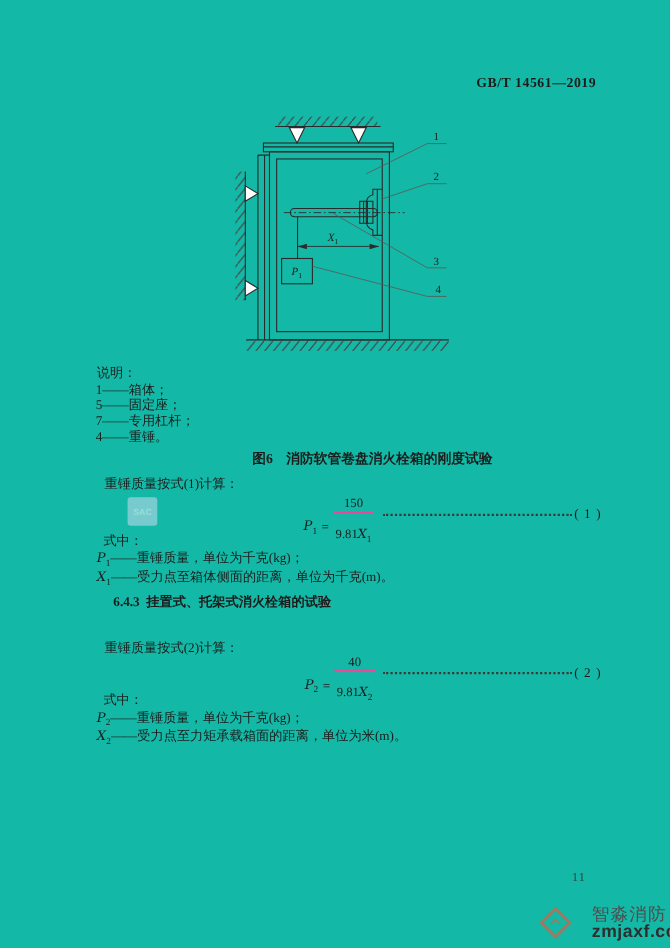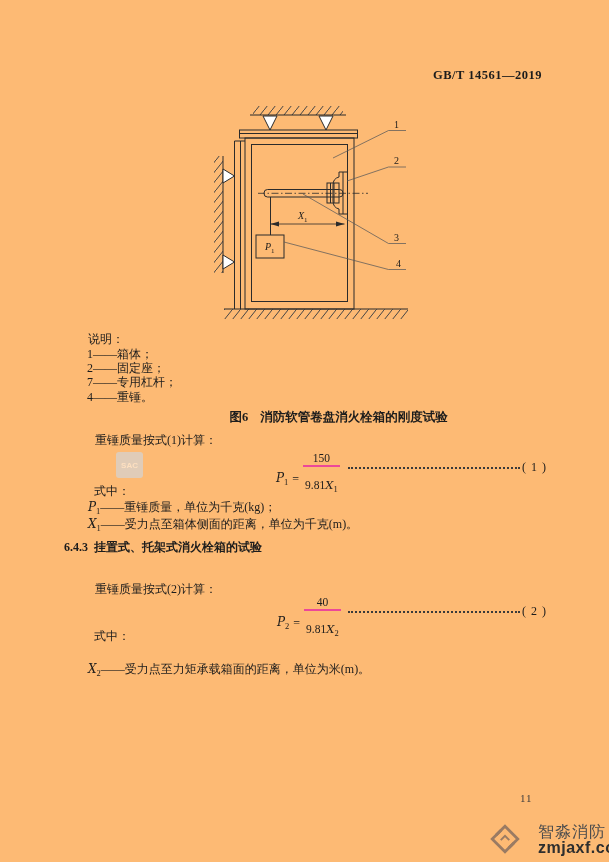--- a/index.html
+++ b/index.html
@@ -1,22 +1,22 @@
 <!DOCTYPE html>
 <html><head>
 <meta charset="utf-8">
 <style>
   html,body{margin:0;padding:0;background:#777;}
   .page{
-    position:relative;width:609px;height:862px;background:#fdba74;
+    position:relative;width:609px;height:862px;background:#14b8a6;
     margin:0 auto;overflow:hidden;
     font-family:"Liberation Serif","DejaVu Serif",serif;color:#1c1c1c;
   }
   .t{position:absolute;font-size:12px;line-height:14px;white-space:nowrap;}
-  .bold{font-weight:bold;}
+  .bold{font-weight:bold;margin-left:39px;}
   .header{top:68px;right:67px;font-weight:bold;font-size:12.5px;letter-spacing:.5px;}
   .caption{top:410px;left:0;width:609px;text-align:center;font-weight:bold;font-size:12.5px;padding-left:34px;}
   .caption .gap{display:inline-block;width:12px;}
   .var{font-style:italic;font-family:"DejaVu Serif",serif;}
   sub{font-size:8.5px;}
   .figsvg{position:absolute;left:0;top:100px;width:609px;height:235px;}
   .formula-row{position:absolute;left:0;top:0;width:609px;height:34px;}
   .eq{position:absolute;display:flex;align-items:center;gap:4px;font-size:12px;}
   .frac{display:inline-flex;flex-direction:column;align-items:center;line-height:1.15;font-size:11.5px;}
   .frac .den{border-top:2px solid #ec4899;padding:12px 2px;}
@@ -112,21 +112,21 @@
     <g fill="#1c1c1c" stroke="none" font-size="10">
       <text x="394" y="127.5">1</text>
       <text x="394" y="164">2</text>
       <text x="394" y="240.5">3</text>
       <text x="396" y="266.5">4</text>
     </g>
   </svg>
 
   <div class="t" style="left:88px;top:332px">说明：</div>
   <div class="t" style="left:87px;top:347px">1——箱体；</div>
-  <div class="t" style="left:87px;top:361px">2——固定座；</div>
+  <div class="t" style="left:87px;top:361px">5——固定座；</div>
   <div class="t" style="left:87px;top:375px">7——专用杠杆；</div>
   <div class="t" style="left:87px;top:390px">4——重锤。</div>
 
   <div class="t caption">
     <span>图6</span><span class="gap"></span><span>消防软管卷盘消火栓箱的刚度试验</span>
   </div>
 
   <div class="t" style="left:95px;top:433px">重锤质量按式(1)计算：</div>
 
   <div class="watermark">SAC</div>
@@ -160,20 +160,21 @@
       <span class="frac">
         <span class="num">40</span>
         <span class="den"><span>9.81</span><span class="var">X</span><sub>2</sub></span>
       </span>
     </span>
     <span class="dots" style="left:348px;top:15px"></span>
     <span class="eqno" style="left:522px;top:8px">( 2 )</span>
   </div>
 
   <div class="t" style="left:94px;top:629px">式中：</div>
+  <div class="t" style="left:88px;top:645px"><span class="var">P</span><sub>2</sub><span>——</span><span>重锤质量，单位为千克(kg)；</span></div>
   <div class="t" style="left:88px;top:662px"><span class="var">X</span><sub>2</sub><span>——</span><span>受力点至力矩承载箱面的距离，单位为米(m)。</span></div>
 
   <div class="t pagenum">11</div>
 
   <div class="logo">
     <svg width="32" height="32" viewBox="0 0 30 30" fill="none" stroke="#9a7b63" stroke-width="2.6" stroke-linejoin="miter">
       <polyline points="6.5,11.5 15,3 27,15 18.5,23.5"></polyline>
       <polyline points="23.5,18.5 15,27 3,15 11.5,6.5"></polyline>
       <polyline points="11,16 15,12 19,16" stroke-width="1.8"></polyline>
     </svg>

